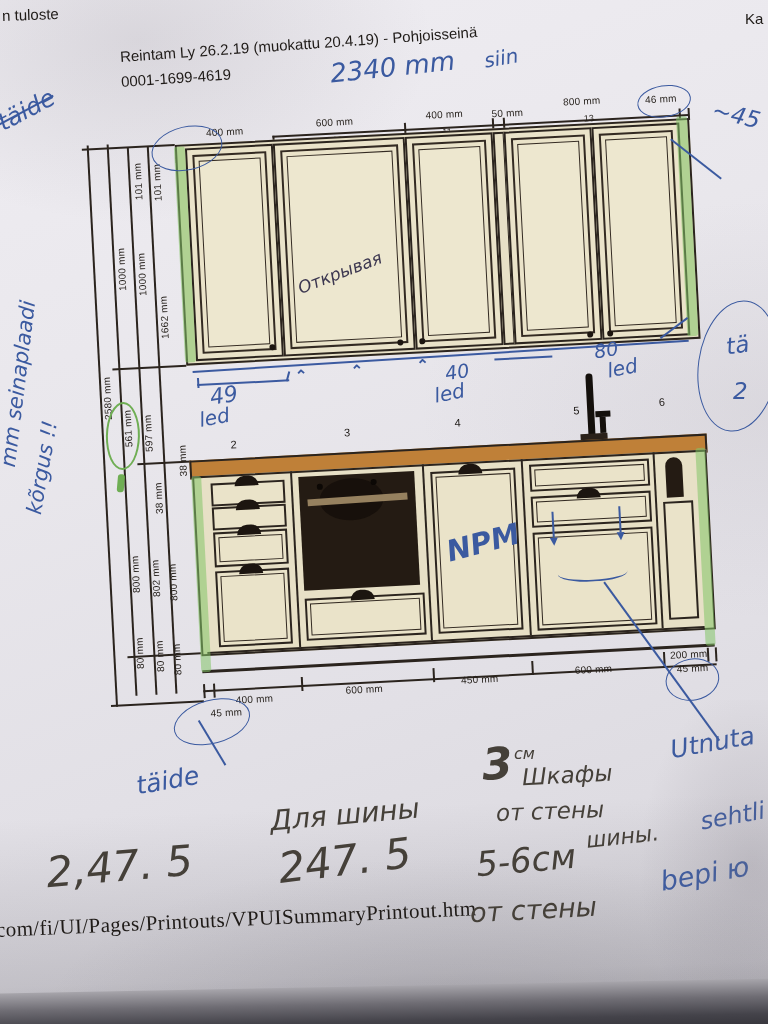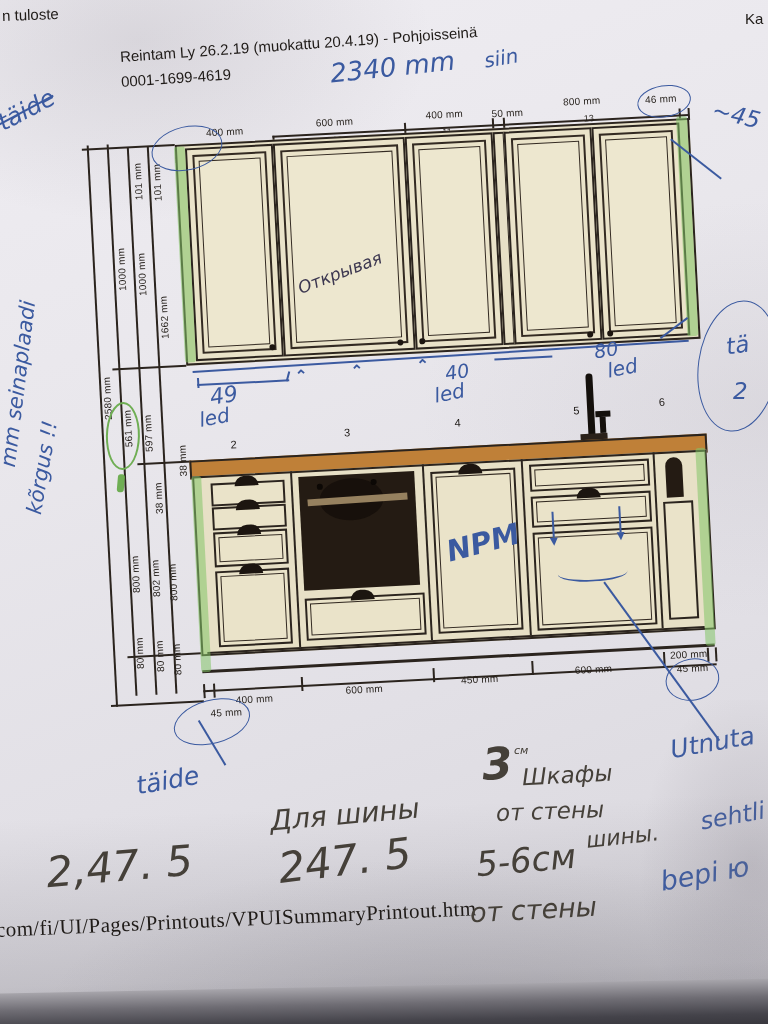--- a/index.html
+++ b/index.html
@@ -236,21 +236,21 @@
 <div class="hand pen vdim" style="left:30px;top:420px;font-size:21px;writing-mode:vertical-rl;transform:rotate(190deg);">kõrgus !!</div>
 <div class="hand pen" style="left:712px;top:102px;font-size:23px;transform:rotate(14deg);">~45</div>
 <div class="penline" style="left:664px;top:158px;width:64px;height:2px;transform:rotate(38deg);"></div>
 <div class="pencircle" style="left:698px;top:300px;width:78px;height:130px;transform:rotate(8deg);"></div>
 <div class="hand pen" style="left:726px;top:332px;font-size:23px;transform:rotate(-8deg);">tä</div>
 <div class="hand pen" style="left:733px;top:378px;font-size:23px;">2</div>
 
 <div class="hand pen" style="left:136px;top:766px;font-size:25px;transform:rotate(-10deg);">täide</div>
 <div class="hand pencil" style="left:270px;top:798px;font-size:28px;transform:rotate(-5deg);">Для шины</div>
 <div class="hand pencil" style="left:482px;top:738px;font-size:44px;font-weight:bold;transform:rotate(-4deg);">3</div>
-<div class="hand pencil" style="left:514px;top:744px;font-size:11px;text-align:right;">см</div>
+<div class="hand pencil" style="left:514px;top:744px;font-size:16px;text-align:right;">см</div>
 <div class="hand pencil" style="left:522px;top:762px;font-size:23px;transform:rotate(-3deg);">Шкафы</div>
 <div class="hand pencil" style="left:496px;top:798px;font-size:23px;transform:rotate(-2deg);">от стены</div>
 <div class="hand pen" style="left:670px;top:728px;font-size:25px;transform:rotate(-10deg);">Utnuta</div>
 <div class="hand pen" style="left:700px;top:802px;font-size:24px;transform:rotate(-10deg);">sehtli</div>
 <div class="hand pencil" style="left:46px;top:842px;font-size:42px;transform:rotate(-5deg);">2,47. 5</div>
 <div class="hand pencil" style="left:278px;top:836px;font-size:42px;transform:rotate(-7deg);">247. 5</div>
 <div class="hand pencil" style="left:476px;top:840px;font-size:34px;transform:rotate(-5deg);">5-6см</div>
 <div class="hand pencil" style="left:586px;top:824px;font-size:22px;transform:rotate(-6deg);">шины.</div>
 <div class="hand pencil" style="left:470px;top:894px;font-size:27px;transform:rotate(-3deg);">от стены</div>
 <div class="hand pen" style="left:660px;top:858px;font-size:27px;transform:rotate(-10deg);">bepi ю</div>

